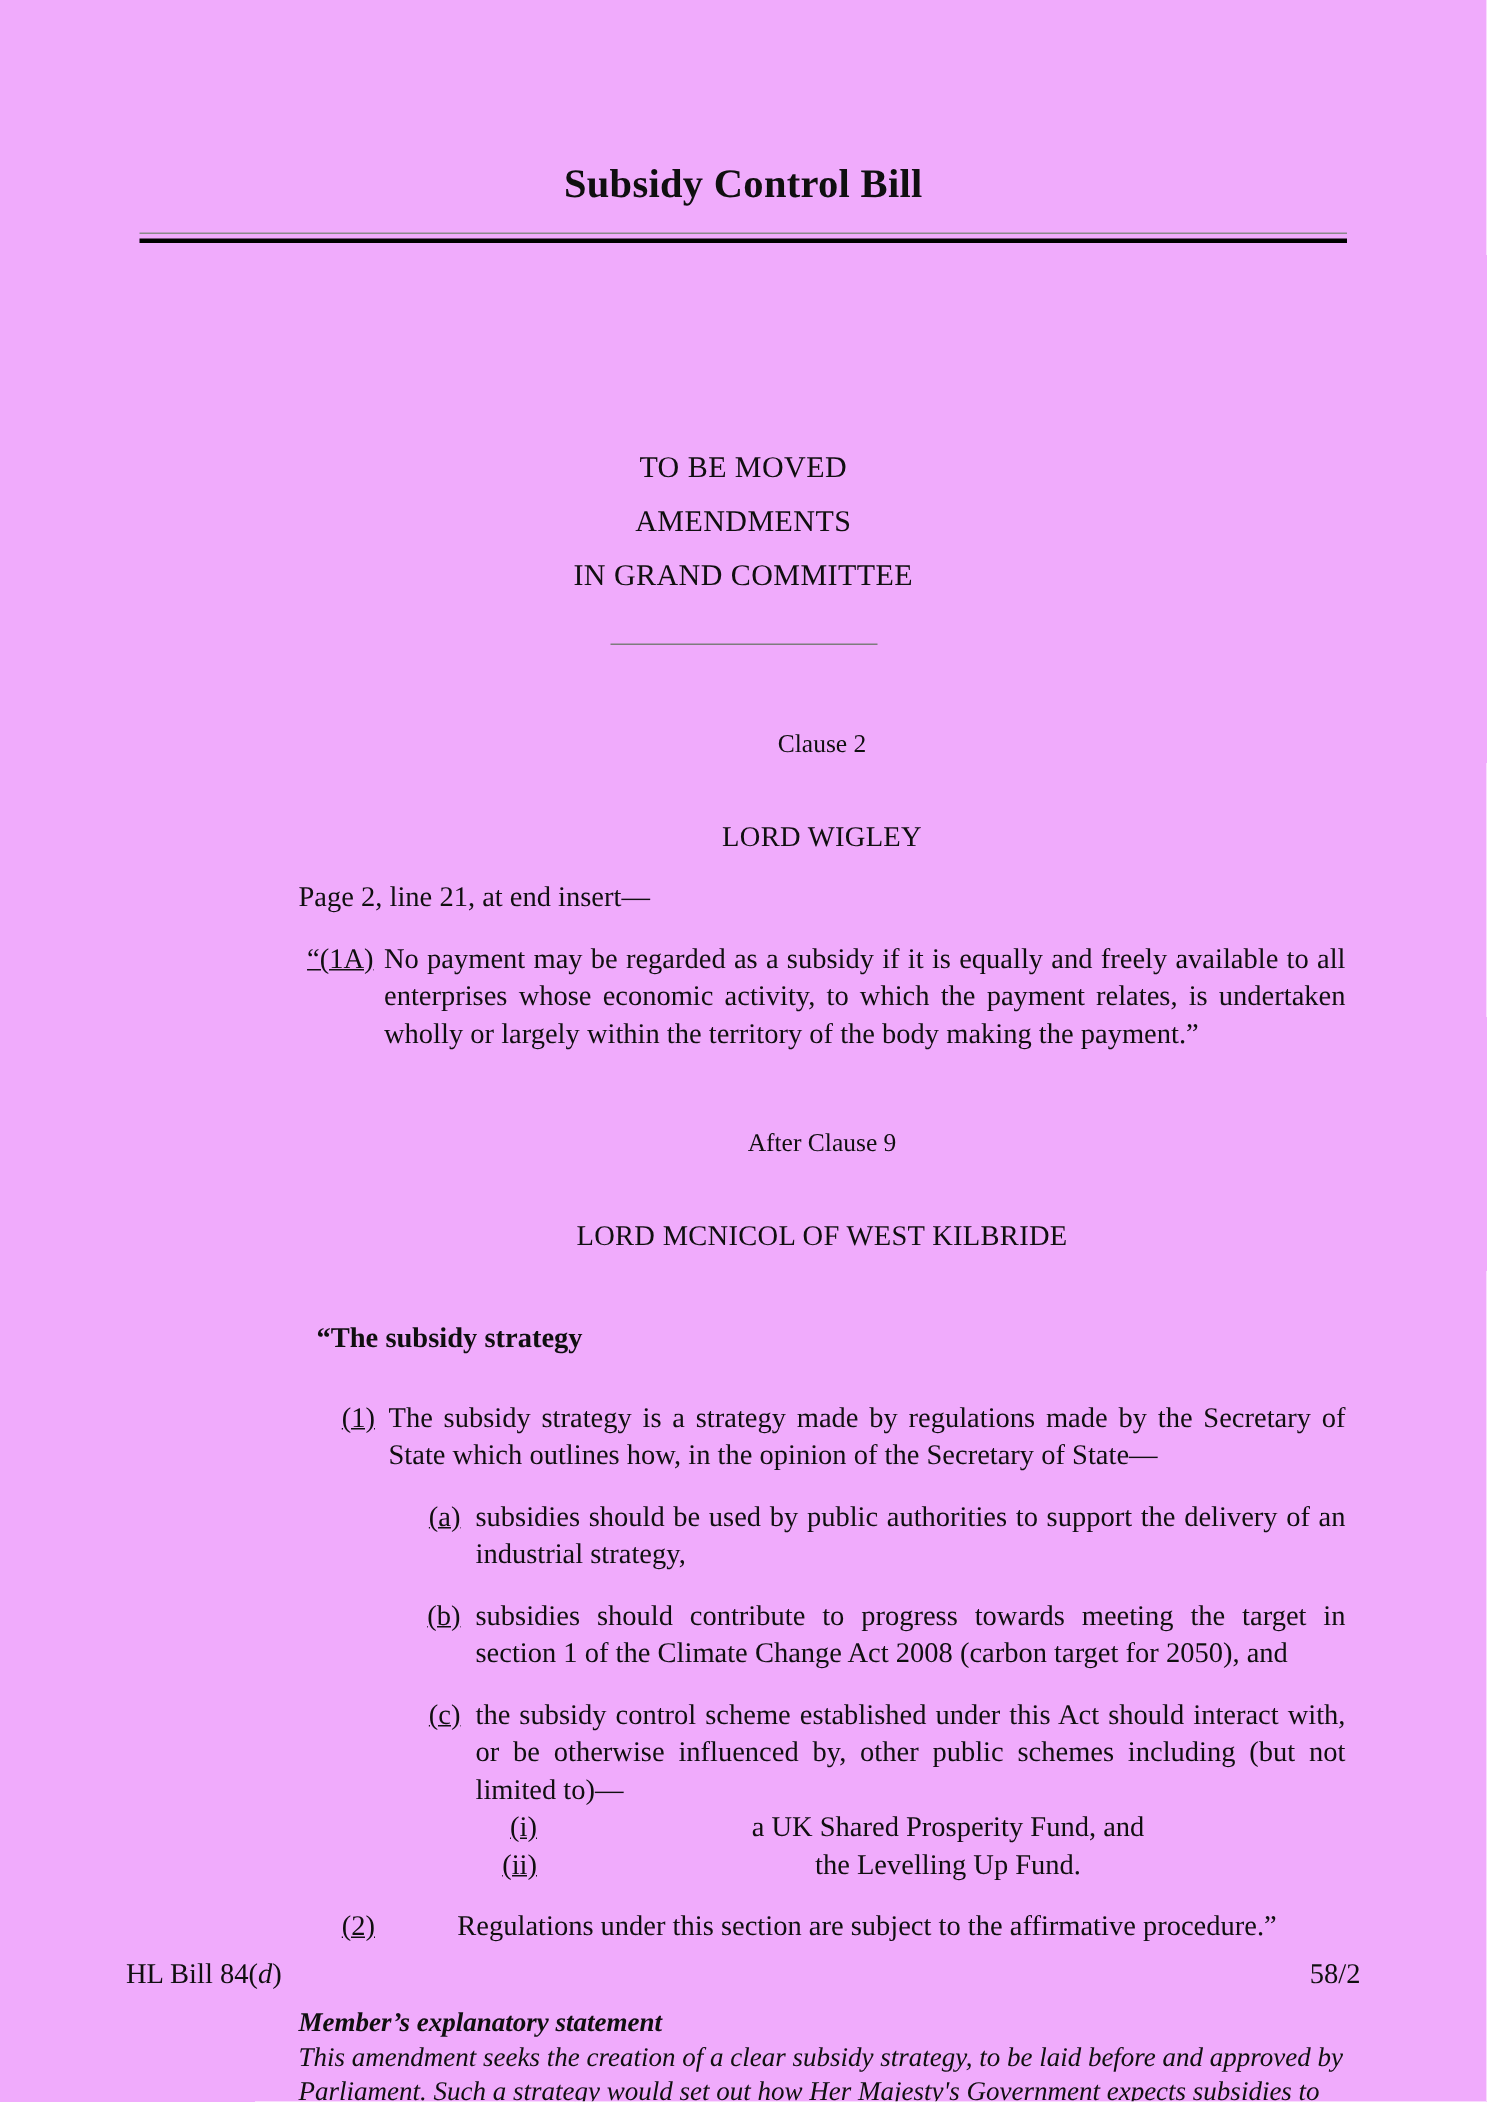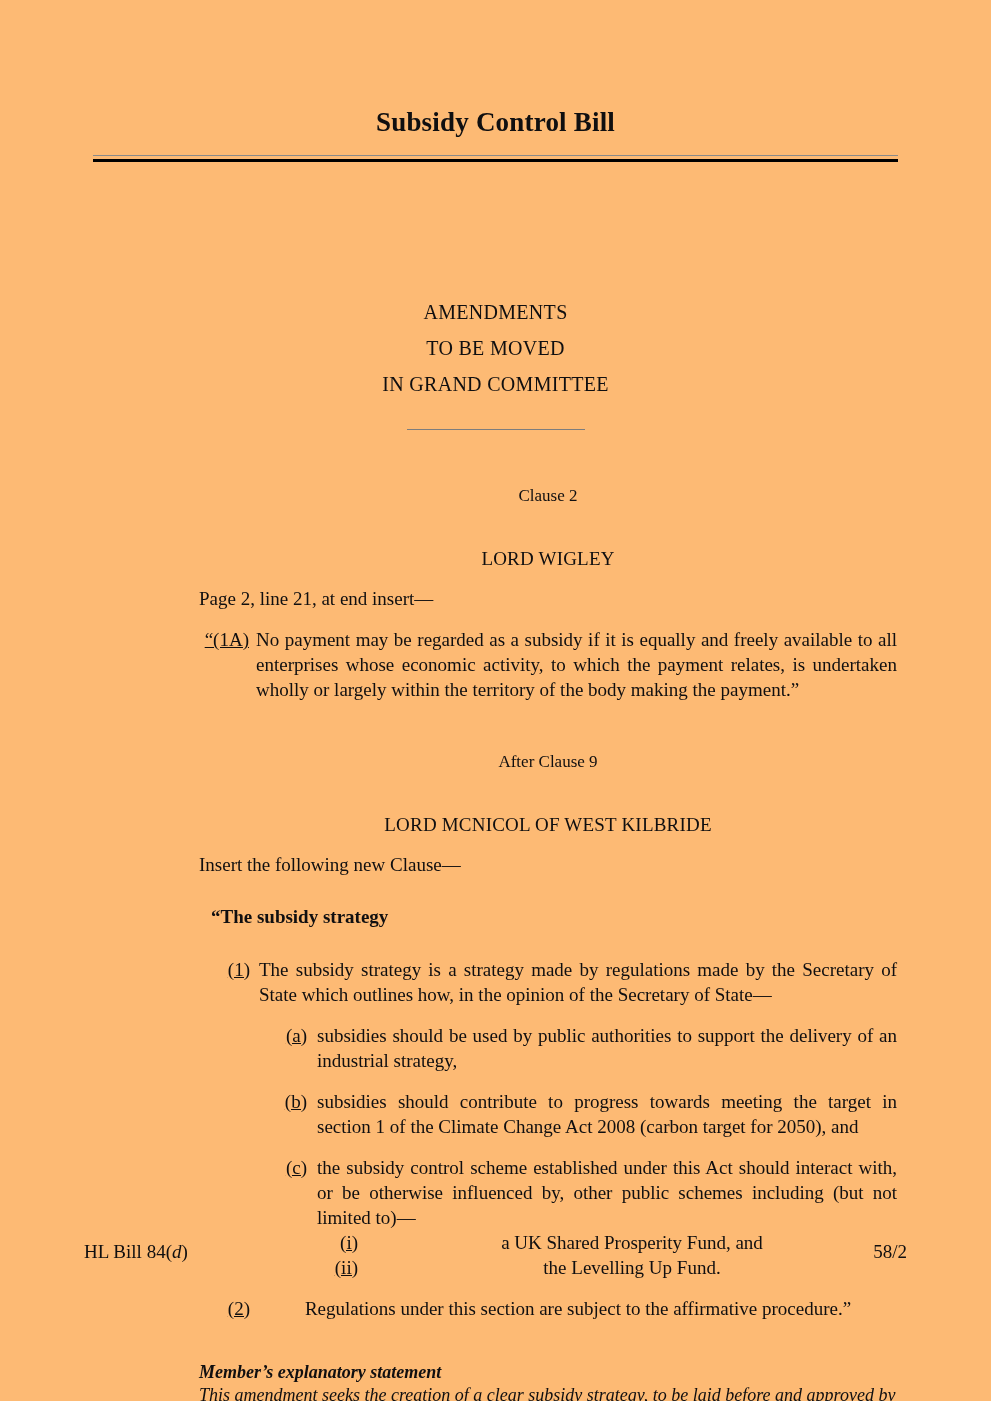--- a/index.html
+++ b/index.html
@@ -4,21 +4,21 @@
 <style>
   html, body {
     margin: 0;
     padding: 0;
     background: #ffffff;
   }
   .page {
     position: relative;
     width: 991px;
     height: 1401px;
-    background: #fdba74;
+    background: #f0abfc;
     font-family: "Liberation Serif", "DejaVu Serif", serif;
     color: #100f10;
     overflow: hidden;
   }
 
   
   .doc-title {
     text-align: center;
     font-size: 27px;
     font-weight: bold;
@@ -155,21 +155,21 @@
     line-height: 23px;
     margin: 0;
     text-align: left;
   }
 
   
   .footer {
     position: absolute;
     left: 84px;
     right: 84px;
-    top: 1241px;
+    top: 1306px;
     display: flex;
     justify-content: space-between;
     align-items: baseline;
     font-size: 19px;
   }
   .footer .ital { font-style: italic; }
 </style>
 </head>
 <body>
 
@@ -177,22 +177,22 @@
 
   <h1 class="doc-title">Subsidy Control Bill</h1>
 
   <div class="header-rules">
     <div class="rule-thin"></div>
     <div class="rule-gap"></div>
     <div class="rule-thick"></div>
   </div>
 
   <div class="standing-block">
+    <div>TO BE MOVED</div>
     <div>AMENDMENTS</div>
-    <div>TO BE MOVED</div>
     <div>IN GRAND COMMITTEE</div>
     <div class="short-divider"></div>
   </div>
 
   <div class="body-area">
 
     <div>
       <p class="clause-head">Clause 2</p>
       <div class="spacer-26"></div>
       <p class="member-name">LORD WIGLEY</p>
@@ -206,21 +206,20 @@
       </div>
     </div>
 
     <div class="spacer-34"></div>
 
     <div>
       <p class="clause-head">After Clause 9</p>
       <div class="spacer-26"></div>
       <p class="member-name">LORD MCNICOL OF WEST KILBRIDE</p>
       <div class="spacer-16"></div>
-      <p class="instruction">Insert the following new Clause—</p>
       <div class="spacer-16"></div>
 
       <p class="new-clause-title"><span class="openquote">“</span><span>The subsidy strategy</span></p>
 
       <div class="spacer-16"></div>
 
       <div class="row lvl-1">
         <span class="marker">(1)</span>
         <span class="content">The subsidy strategy is a strategy made by regulations made by the Secretary of State which outlines how, in the opinion of the Secretary of State—</span>
       </div>

